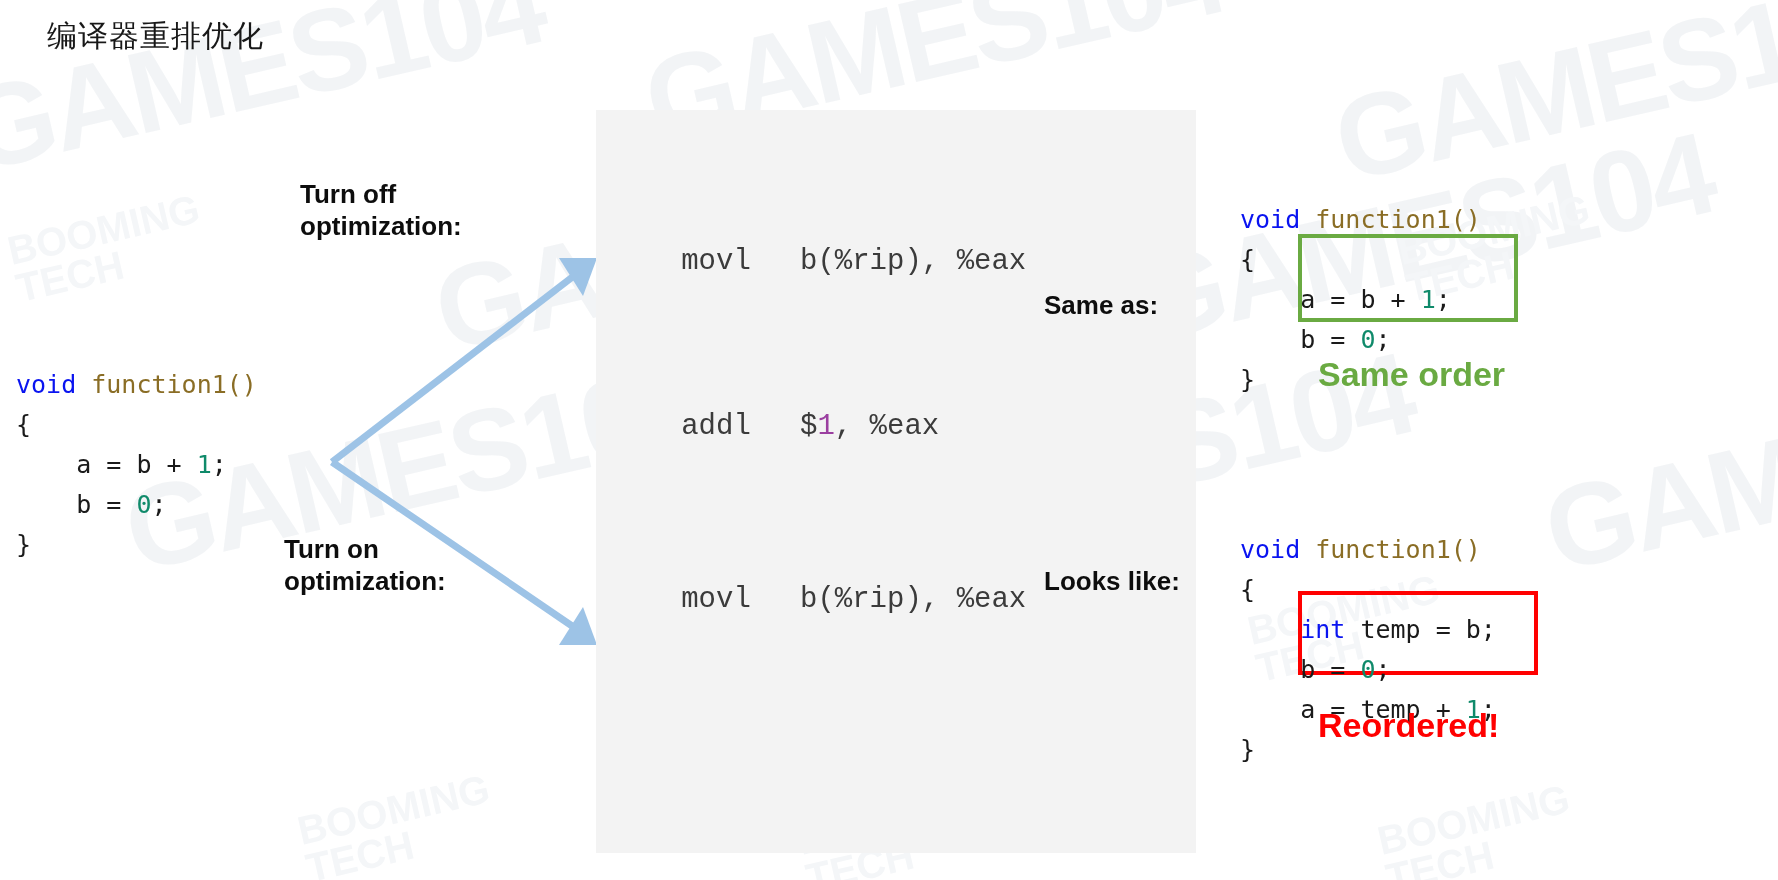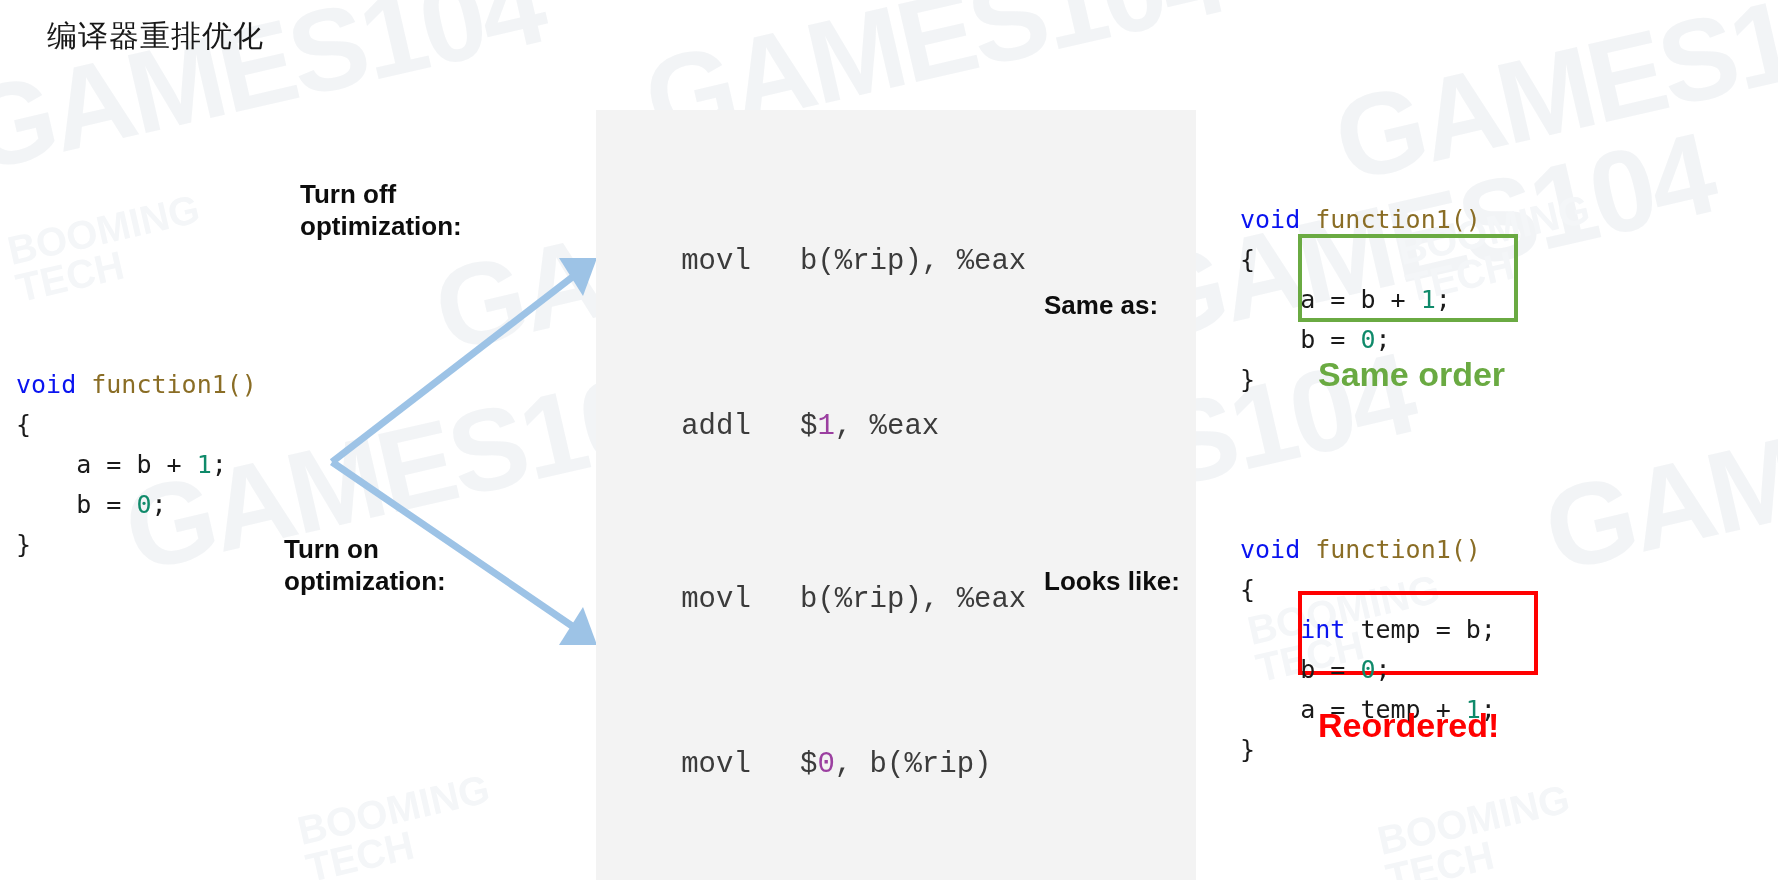--- a/index.html
+++ b/index.html
@@ -152,21 +152,20 @@
 <span>}</span>
 </div>
 
 <div class="note note-green" style="left:1318px;top:327px;">Same order</div>
 
 <div class="blabel" style="left:284px;top:533px;width:250px;">Turn on
 optimization:</div>
 
 <div class="asm" style="left:596px;top:448px;width:600px;">
   <span class="row"><span class="op">movl</span><span>b(%rip), %eax</span><span class="imm"></span><span></span></span>
-  <span class="row"><span class="op">movl</span><span>$</span><span class="imm">0</span><span>, b(%rip)</span></span>
   
   
 </div>
 
 <div class="blabel" style="left:1044px;top:565px;">Looks like:</div>
 
 <div class="hlbox hl-red" style="left:1298px;top:591px;width:240px;height:84px;"></div>
 
 <div class="code" style="left:1240px;top:490px;">
 <span class="kw">void</span><span class="fn"> function1()</span>

